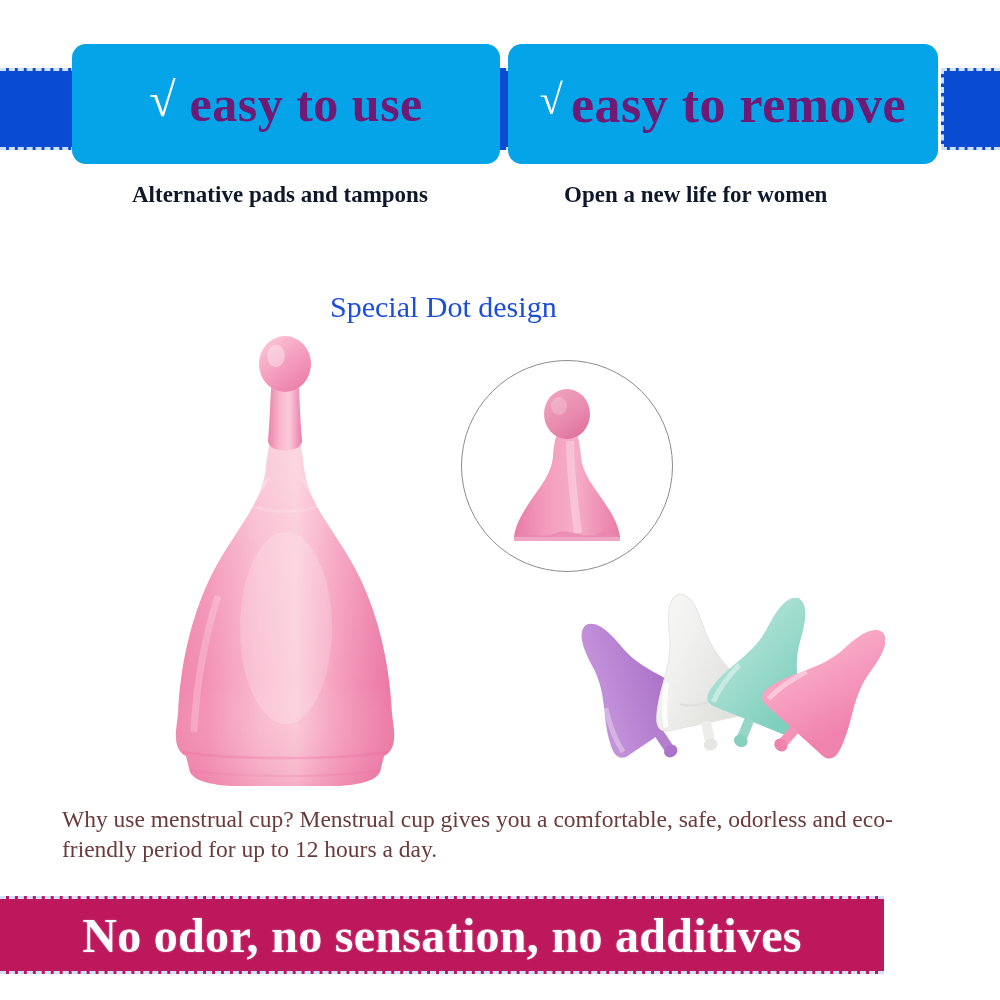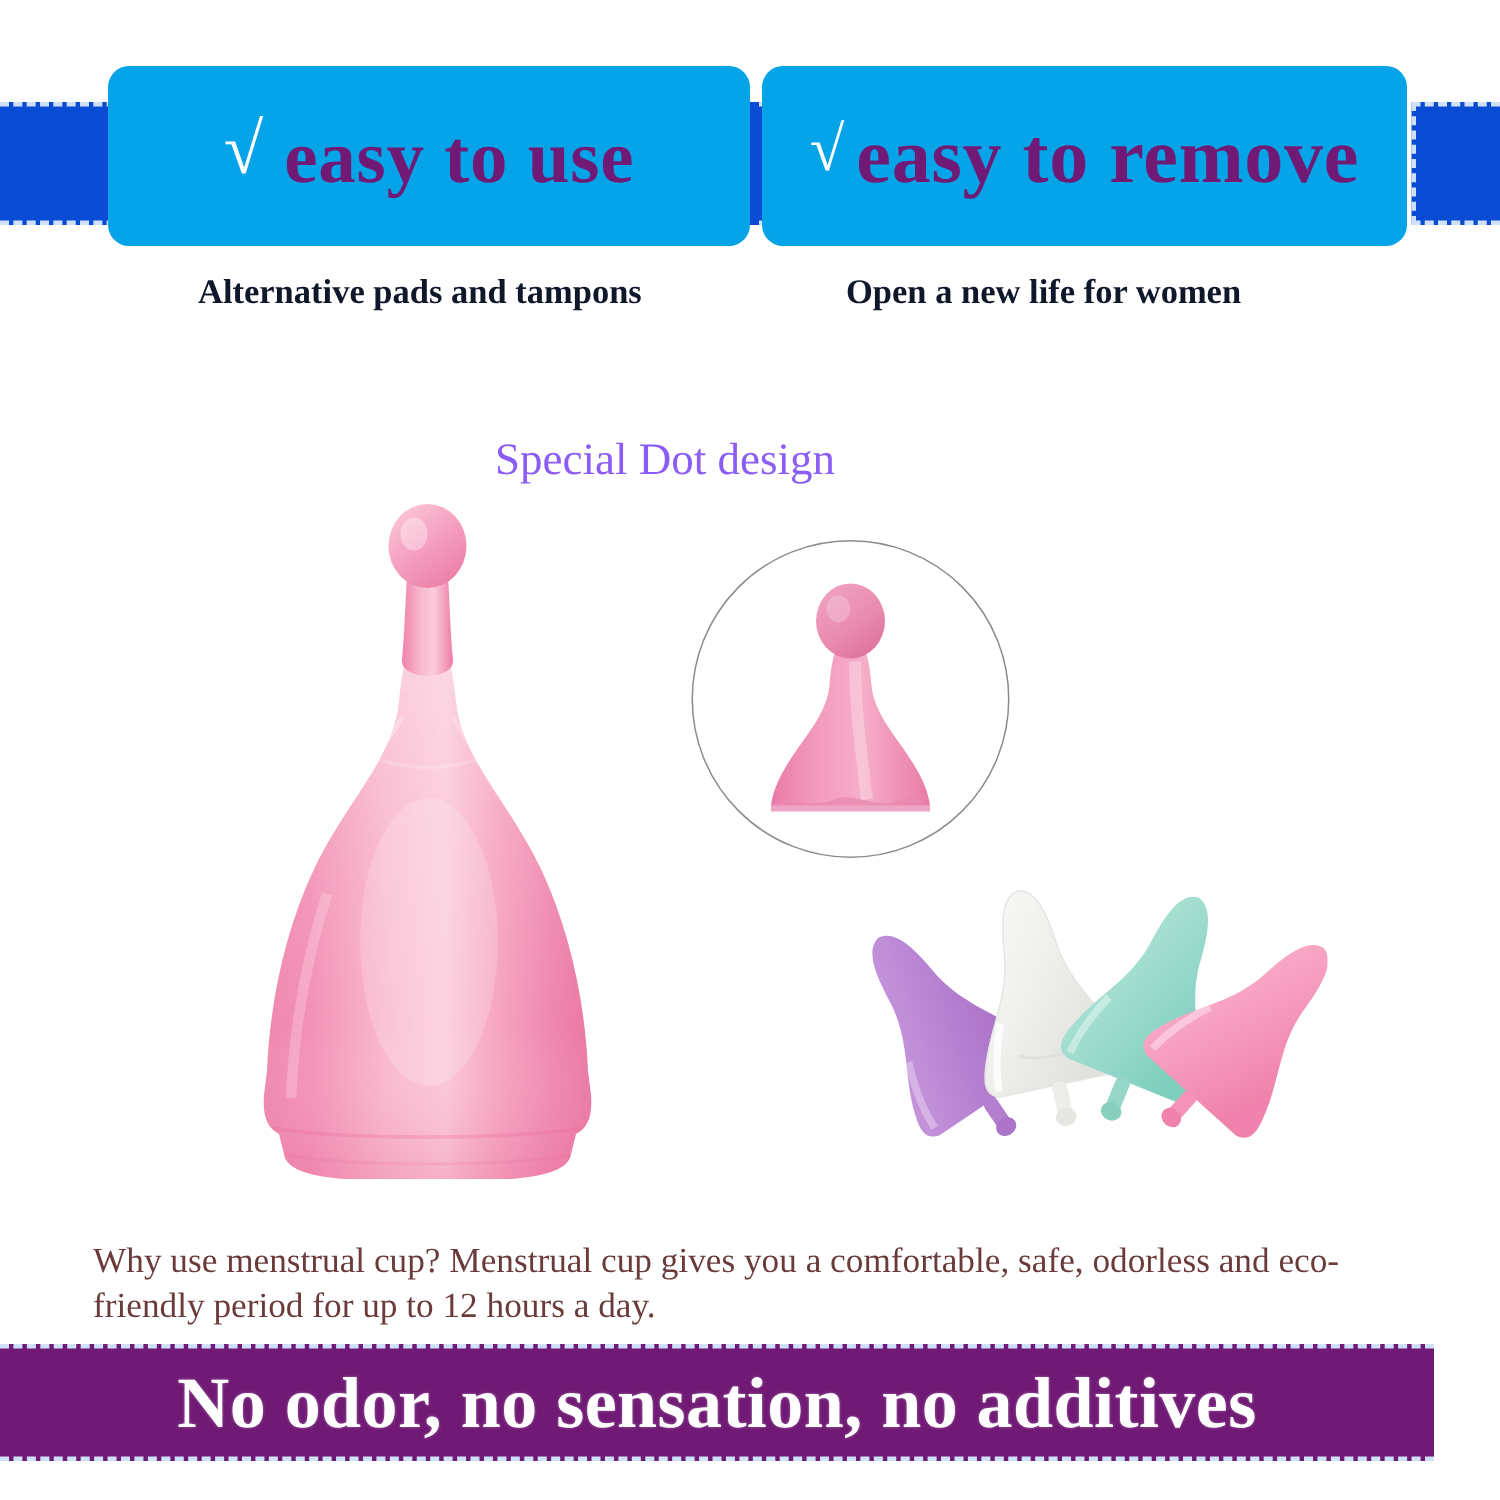--- a/index.html
+++ b/index.html
@@ -80,21 +80,21 @@
   #caption-2 { left: 564px; }
 
   
   #dot-design-heading {
     position: absolute;
     left: 330px;
     top: 290px;
     font-family: "Liberation Serif", serif;
     font-size: 30px;
     font-weight: 400;
-    color: #8b5cf6;
+    color: #1d4ed8;
     white-space: nowrap;
   }
 
   
   #main-cup {
     position: absolute;
     left: 160px;
     top: 328px;
     width: 250px;
     height: 462px;
@@ -120,37 +120,37 @@
     left: 575px;
     top: 580px;
     width: 310px;
     height: 195px;
   }
 
   
   #bottom-paragraph {
     position: absolute;
     left: 62px;
-    top: 826px;
+    top: 804px;
     width: 890px;
     font-family: "Liberation Serif", serif;
     font-size: 23.5px;
     line-height: 1.28;
     font-weight: 400;
     color: #6b3a3a;
   }
 
   
   #bottom-banner {
     position: absolute;
     left: 0px;
     top: 896px;
-    width: 956px;
+    width: 884px;
     height: 78px;
-    background: #701a75;
+    background: #be185d;
     border-top: 3px dashed #cfe0fb;
     border-bottom: 3px dashed #cfe0fb;
     box-sizing: border-box;
     display: flex;
     align-items: center;
     justify-content: center;
   }
   #bottom-banner-text {
     font-family: "Liberation Serif", serif;
     font-size: 48px;

